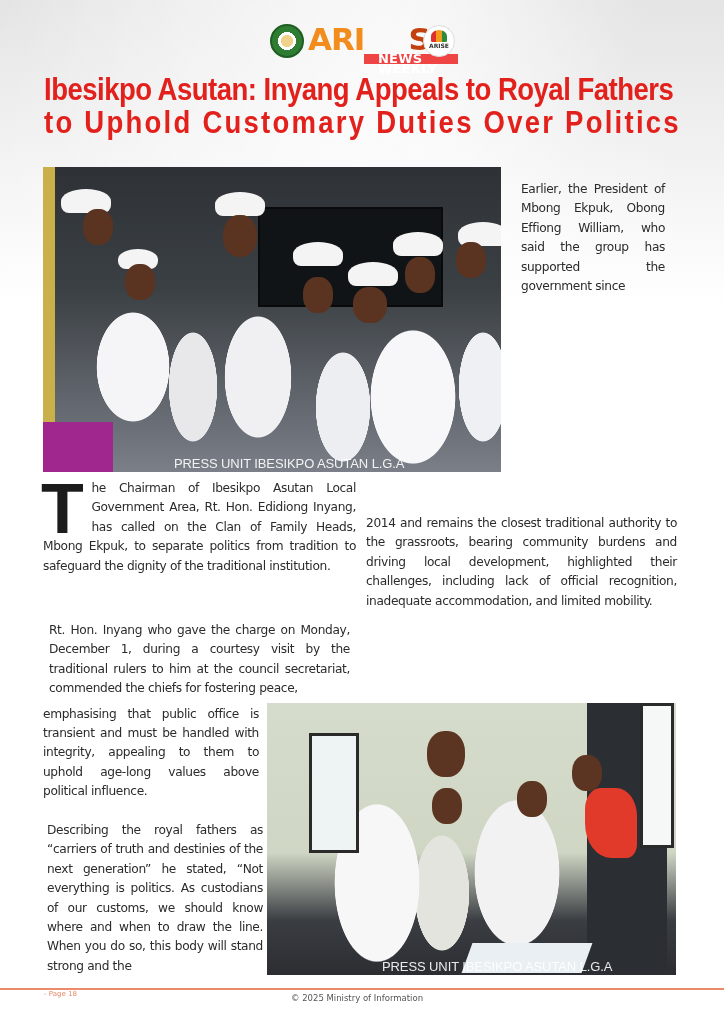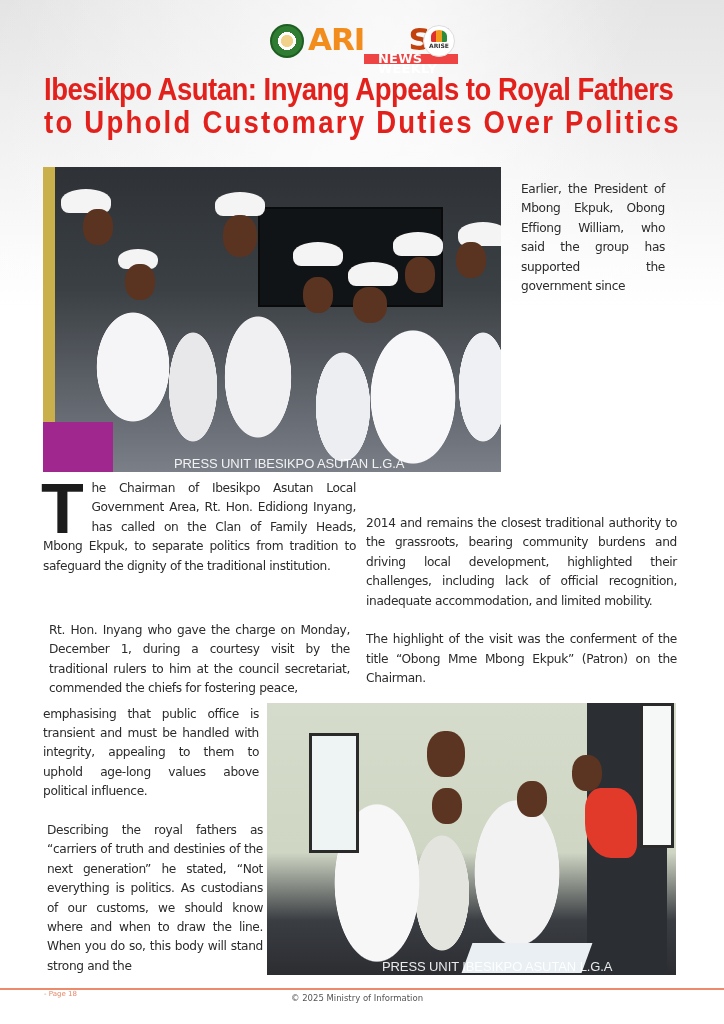--- a/index.html
+++ b/index.html
@@ -157,21 +157,20 @@
 </div>
 
 <div class="text left-lower">
   <p style="margin:6px;">Rt. Hon. Inyang who gave the charge on Monday, December 1, during a courtesy visit by the traditional rulers to him at the council secretariat, commended the chiefs for fostering peace,</p>
   <p class="narrow">emphasising that public office is transient and must be handled with integrity, appealing to them to uphold age-long values above political influence.</p>
   <p class="narrow" style="margin:4px;">Describing the royal fathers as “carriers of truth and destinies of the next generation” he stated, “Not everything is politics. As custodians of our customs, we should know where and when to draw the line. When you do so, this body will stand strong and the</p>
 </div>
 
 <div class="text col-right-mid">
   <p>2014 and remains the closest traditional authority to the grassroots, bearing community burdens and driving local development, highlighted their challenges, including lack of official recognition, inadequate accommodation, and limited mobility.</p>
-  <p style="margin:0;">The highlight of the visit was the conferment of the title “Obong Mme Mbong Ekpuk” (Patron) on the Chairman.</p>
 </div>
 
 <div class="photo photo-2">
   <div class="window"></div>
   <div class="window2"></div>
   <div class="face" style="left:160px;top:28px;width:38px;height:46px;"></div>
   <div class="face" style="left:165px;top:85px;"></div>
   <div class="face" style="left:250px;top:78px;"></div>
   <div class="face" style="left:305px;top:52px;"></div>
   <div class="redcloth"></div>

